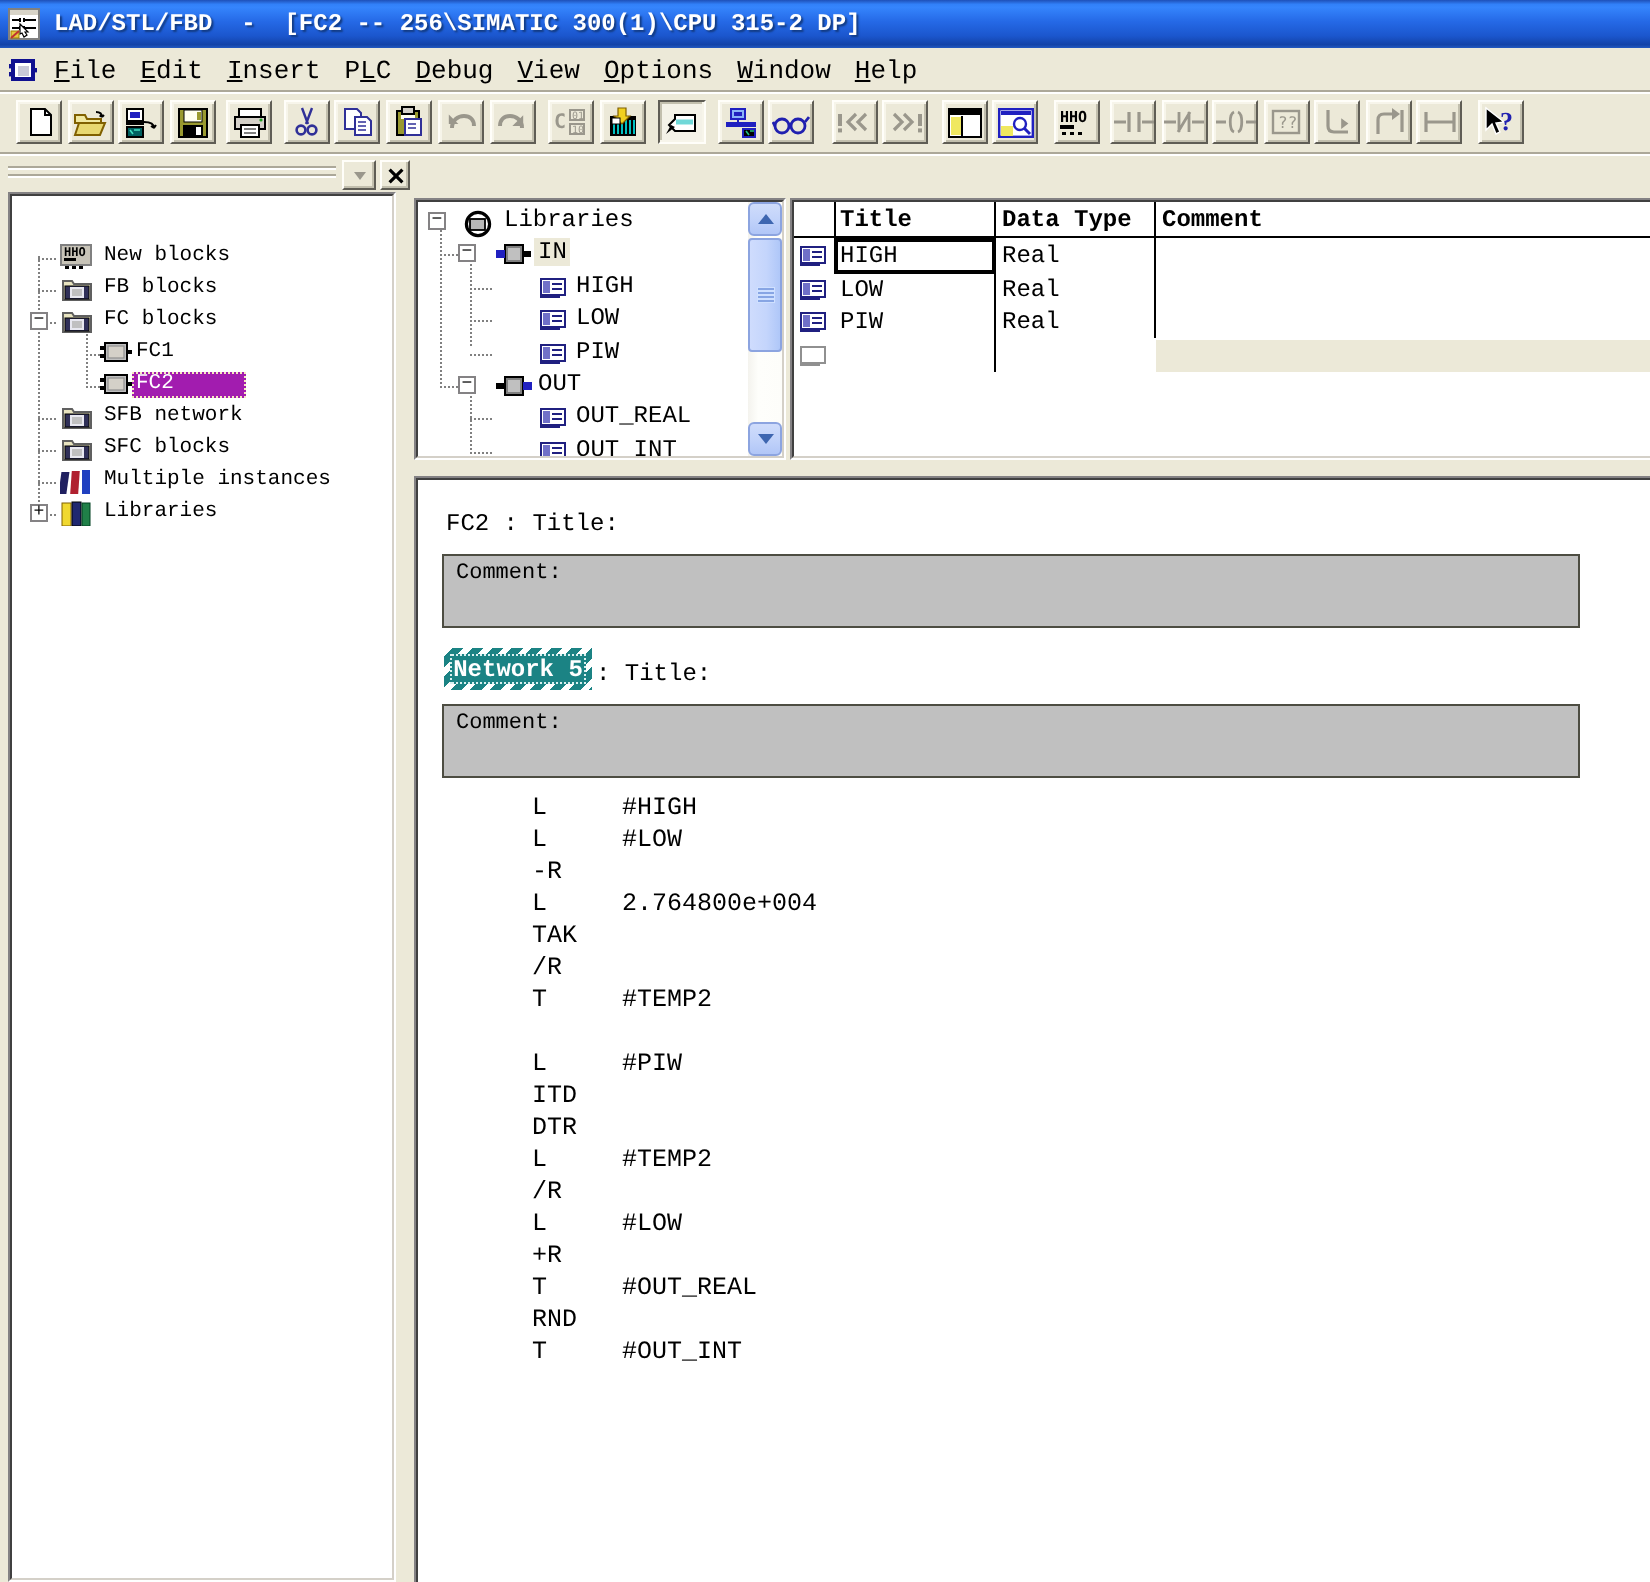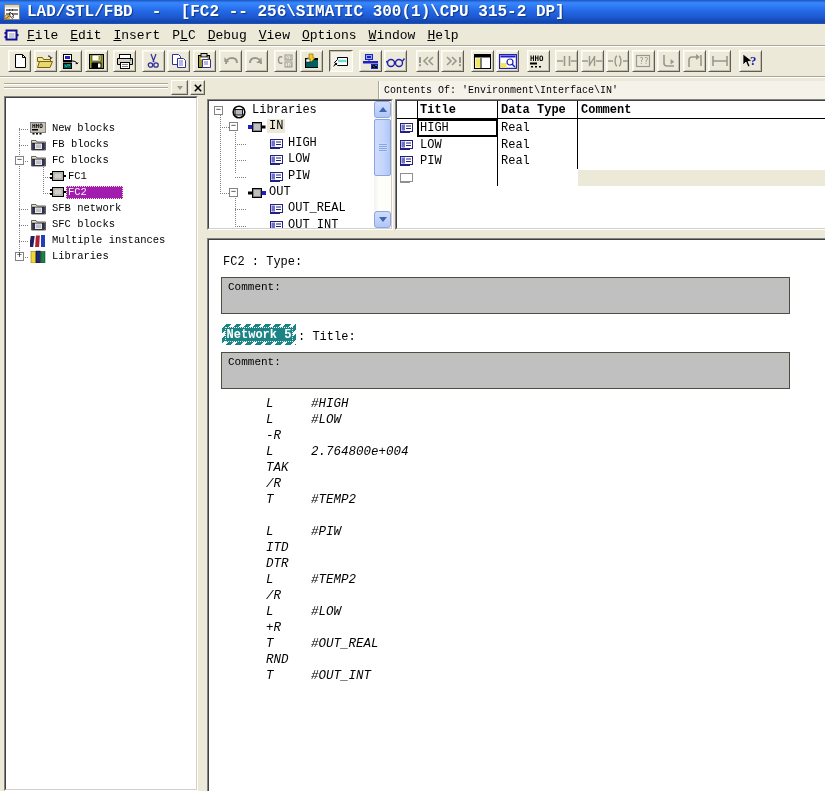--- a/index.html
+++ b/index.html
@@ -13,21 +13,21 @@
   .abs { position:absolute; }
 
   
   #titlebar {
     left:0; top:0; width:825px; height:24px;
     background:linear-gradient(180deg,#1e50b8 0%,#3180f8 9%,#3585fd 15%,#2569e6 45%,#1b56cd 75%,#1343a8 93%,#2359c0 100%);
     display:flex; align-items:center;
   }
   #titlebar .app-icon { width:16px; height:16px; margin-left:4px; }
   #titlebar .title-text {
-    color:#fff; font-weight:bold; font-size:16px; margin-left:7px;
+    color:#fff; font-weight:bold; font-size:12px; margin-left:7px;
     white-space:pre; text-shadow:1px 1px 1px #123a80;
   }
 
   
   #menubar {
     left:0; top:24px; width:825px; height:23px;
     background:#ece9d8;
     display:flex; align-items:center;
     border-bottom:1px solid #fff;
     box-shadow:0 -1px 0 #aca899 inset;
@@ -550,23 +550,20 @@
               <rect x="11" y="1.5" width="4" height="11.5" fill="#208048" stroke="#004020" stroke-width="0.5"></rect>
             </svg>
           </span>
           <span class="tree-label" style="position: absolute; left: 44px; top: 152px;">Libraries</span>
         </div>
       </div>
   </div>
 </div>
 
 <div class="abs" style="left:207px;top:78px;width:618px;height:160px;">
-  <div class="abs" style="left:171px;top:3px;width:447px;height:20px;border-left:1px solid #aca899;box-shadow:1px 0 0 #fff inset;background:#f5f3e9;">
-    <span style="position:absolute;left:5px;top:4px;font-size:10px;white-space:pre;">Contents Of: 'Environment\Interface\IN'</span>
-  </div>
 
   <div class="abs sunken" style="left:0;top:21px;width:186px;height:131px;">
     <div class="sunken-inner">
       <div id="if-tree" style="position:absolute;left:0;top:0;right:17px;bottom:0;">
           <div class="dotline-v" style="left: 11px; top: 14px; height: 78px;"></div>
           <div class="dotline-v" style="left: 26px; top: 31.4px; height: 41.2px;"></div>
           <div class="dotline-v" style="left: 26px; top: 97px; height: 42.64px;"></div>
           <div class="expander" style="left: 5px; top: 5px;">−</div>
           <span style="position: absolute; left: 21px; top: 4px; display: flex;">
             <svg width="18" height="14" viewBox="0 0 18 14">
@@ -722,32 +719,32 @@
             </svg>
           </span>
           <div style="position: absolute; left: 181px; top: 0px; right: 0px; height: 16px; background: rgb(236, 233, 216);"></div>
         </div>
       </div>
   </div>
 </div>
 
 <div class="abs sunken" style="left:207px;top:238px;width:620px;height:560px;">
   <div class="sunken-inner" id="code-inner">
-    <span class="editor-text" style="left:14px;top:15px;">FC2 : Type:</span>
+    <span class="editor-text" style="left:14px;top:15px;">FC2 : Title:</span>
     <div class="gray-box" style="left:12px;top:37px;">
       <span>Comment:</span>
     </div>
     <div id="network-hatch" style="left:13px;top:84px;width:74px;">
       <div class="inner">Network 5</div>
     </div>
     <span class="editor-text" style="left:89px;top:90px;">: Title:</span>
     <div class="gray-box" style="left:12px;top:112px;">
       <span>Comment:</span>
     </div>
-    <pre id="stl-code" style="left:57px;top:156px;font-style:italic;">L     #HIGH
+    <pre id="stl-code" style="left:57px;top:156px;">L     #HIGH
 L     #LOW
 -R
 L     2.764800e+004
 TAK
 /R
 T     #TEMP2
 
 L     #PIW
 ITD
 DTR

